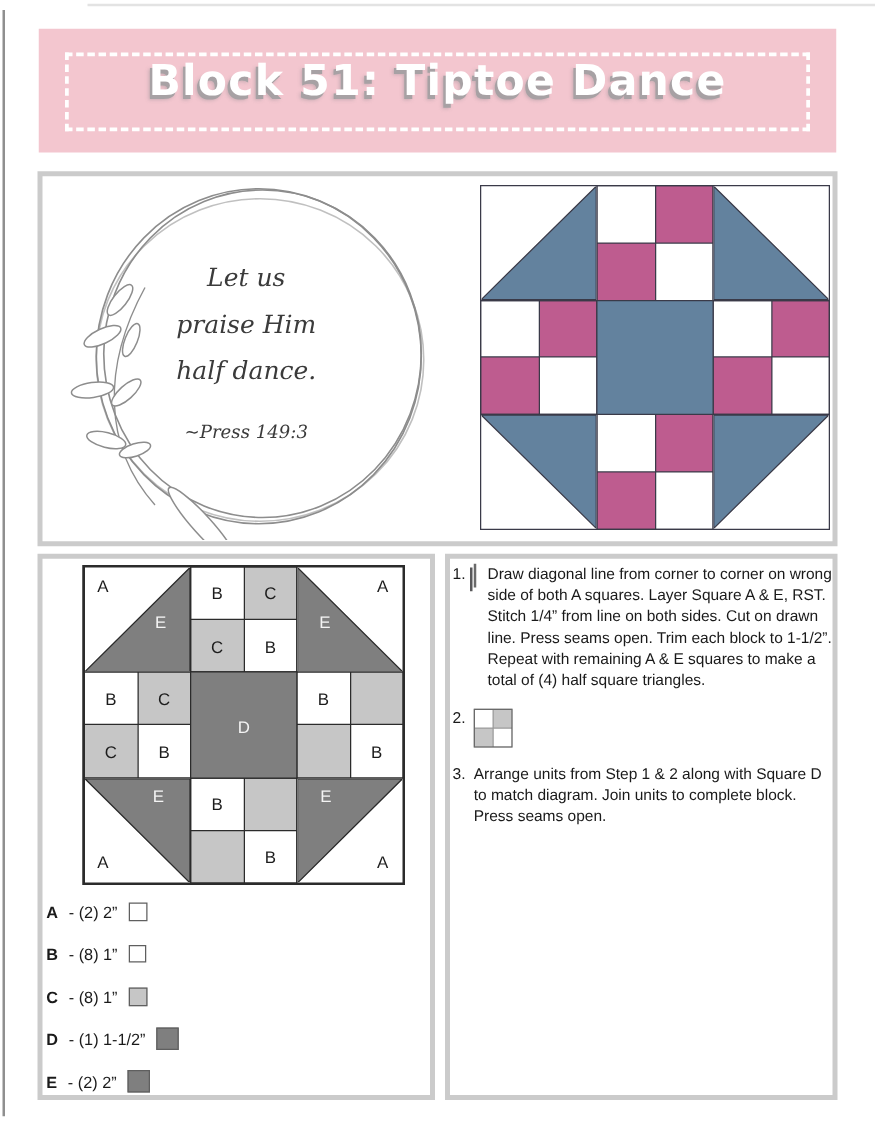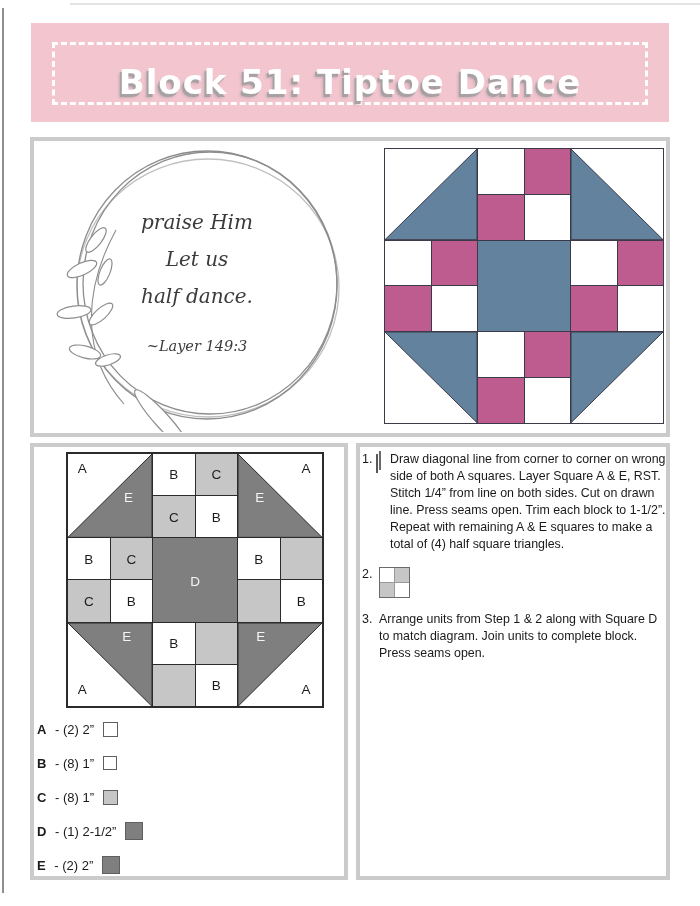--- a/index.html
+++ b/index.html
@@ -6,21 +6,21 @@
   html,body { width:700px; height:906px; background:#ffffff; overflow:hidden;
               font-family:"Liberation Sans", sans-serif; }
   .page { position:relative; width:700px; height:906px; background:#fff; }
 
   .edge-line { position:absolute; left:2px; top:8px; width:2px; height:885px; background:#8f8f8f; }
   .top-streak { position:absolute; left:70px; top:3px; width:630px; height:2px; background:#e3e3e3; }
 
   
   .banner { position:absolute; left:31px; top:23px; width:638px; height:99px; background:var(--pink-banner); }
   .banner-inner { position:absolute; left:21px; right:21px; top:19px; bottom:17px;
-                  border:3px dashed #ffffff; display:flex; align-items:flex-end; justify-content:center; }
+                  border:3px dashed #ffffff; display:flex; align-items:flex-start; justify-content:center; }
   .title { font-family:"DejaVu Sans", sans-serif; font-weight:bold; font-size:34px; color:#ffffff;
            letter-spacing:1px; text-shadow:-2px 3px 0 #a7a1a4, -3px 4px 3px rgba(150,145,148,.45); white-space:nowrap; }
 
   
   .box { position:absolute; background:#fff; border:4px solid #cbcbcb; }
   #box-top   { left:30px; top:137px; width:640px; height:300px; }
   #box-left  { left:30px; top:443px; width:318px; height:437px; }
   #box-right { left:356px; top:443px; width:314px; height:437px; }
 
   
@@ -94,24 +94,24 @@
         <ellipse cx="38" cy="127" rx="16" ry="6" transform="rotate(-25 38 127)"></ellipse>
         <ellipse cx="61" cy="130" rx="14" ry="5" transform="rotate(-68 61 130)"></ellipse>
         <ellipse cx="30" cy="170" rx="17" ry="6" transform="rotate(-8 30 170)"></ellipse>
         <ellipse cx="57" cy="172" rx="15" ry="5.5" transform="rotate(-42 57 172)"></ellipse>
         <ellipse cx="41" cy="210" rx="16" ry="6" transform="rotate(14 41 210)"></ellipse>
         <ellipse cx="64" cy="218" rx="13" ry="5" transform="rotate(-18 64 218)"></ellipse>
         <ellipse cx="118" cy="278" rx="40" ry="7.5" transform="rotate(48 118 278)"></ellipse>
       </g>
     </svg>
     <div class="verse">
+      <div class="vline">Let us</div>
       <div class="vline">praise Him</div>
-      <div class="vline">Let us</div>
       <div class="vline">half dance.</div>
-      <div class="psalm">~Layer 149:3</div>
+      <div class="psalm">~Press 149:3</div>
     </div>
   </div>
 
   <div id="colored-block">
       <div class="qcell">
         <svg viewBox="0 0 100 100" preserveAspectRatio="none">
           <polygon points="100,0 100,100 0,100" fill="#63829E" stroke="#3A3A48" vector-effect="non-scaling-stroke"></polygon>
         </svg>
       </div>
       <div class="qcell fourpatch" style="background: rgb(58, 58, 72);">
@@ -249,21 +249,21 @@
         <span class="legend-text"> - (8) 1”</span>
         <span class="swatch" style="width: 14px; height: 14px; background: rgb(255, 255, 255);"></span>
       </div>
       <div class="legend-row">
         <span class="legend-letter">C</span>
         <span class="legend-text"> - (8) 1”</span>
         <span class="swatch" style="width: 15px; height: 15px; background: rgb(198, 198, 198);"></span>
       </div>
       <div class="legend-row">
         <span class="legend-letter">D</span>
-        <span class="legend-text"> - (1) 2-1/2”</span>
+        <span class="legend-text"> - (1) 1-1/2”</span>
         <span class="swatch" style="width: 18px; height: 18px; background: rgb(127, 127, 127);"></span>
       </div>
       <div class="legend-row">
         <span class="legend-letter">E</span>
         <span class="legend-text"> - (2) 2”</span>
         <span class="swatch" style="width: 18px; height: 18px; background: rgb(127, 127, 127);"></span>
       </div>
     </div>
 
   <div class="box" id="box-right"></div>

